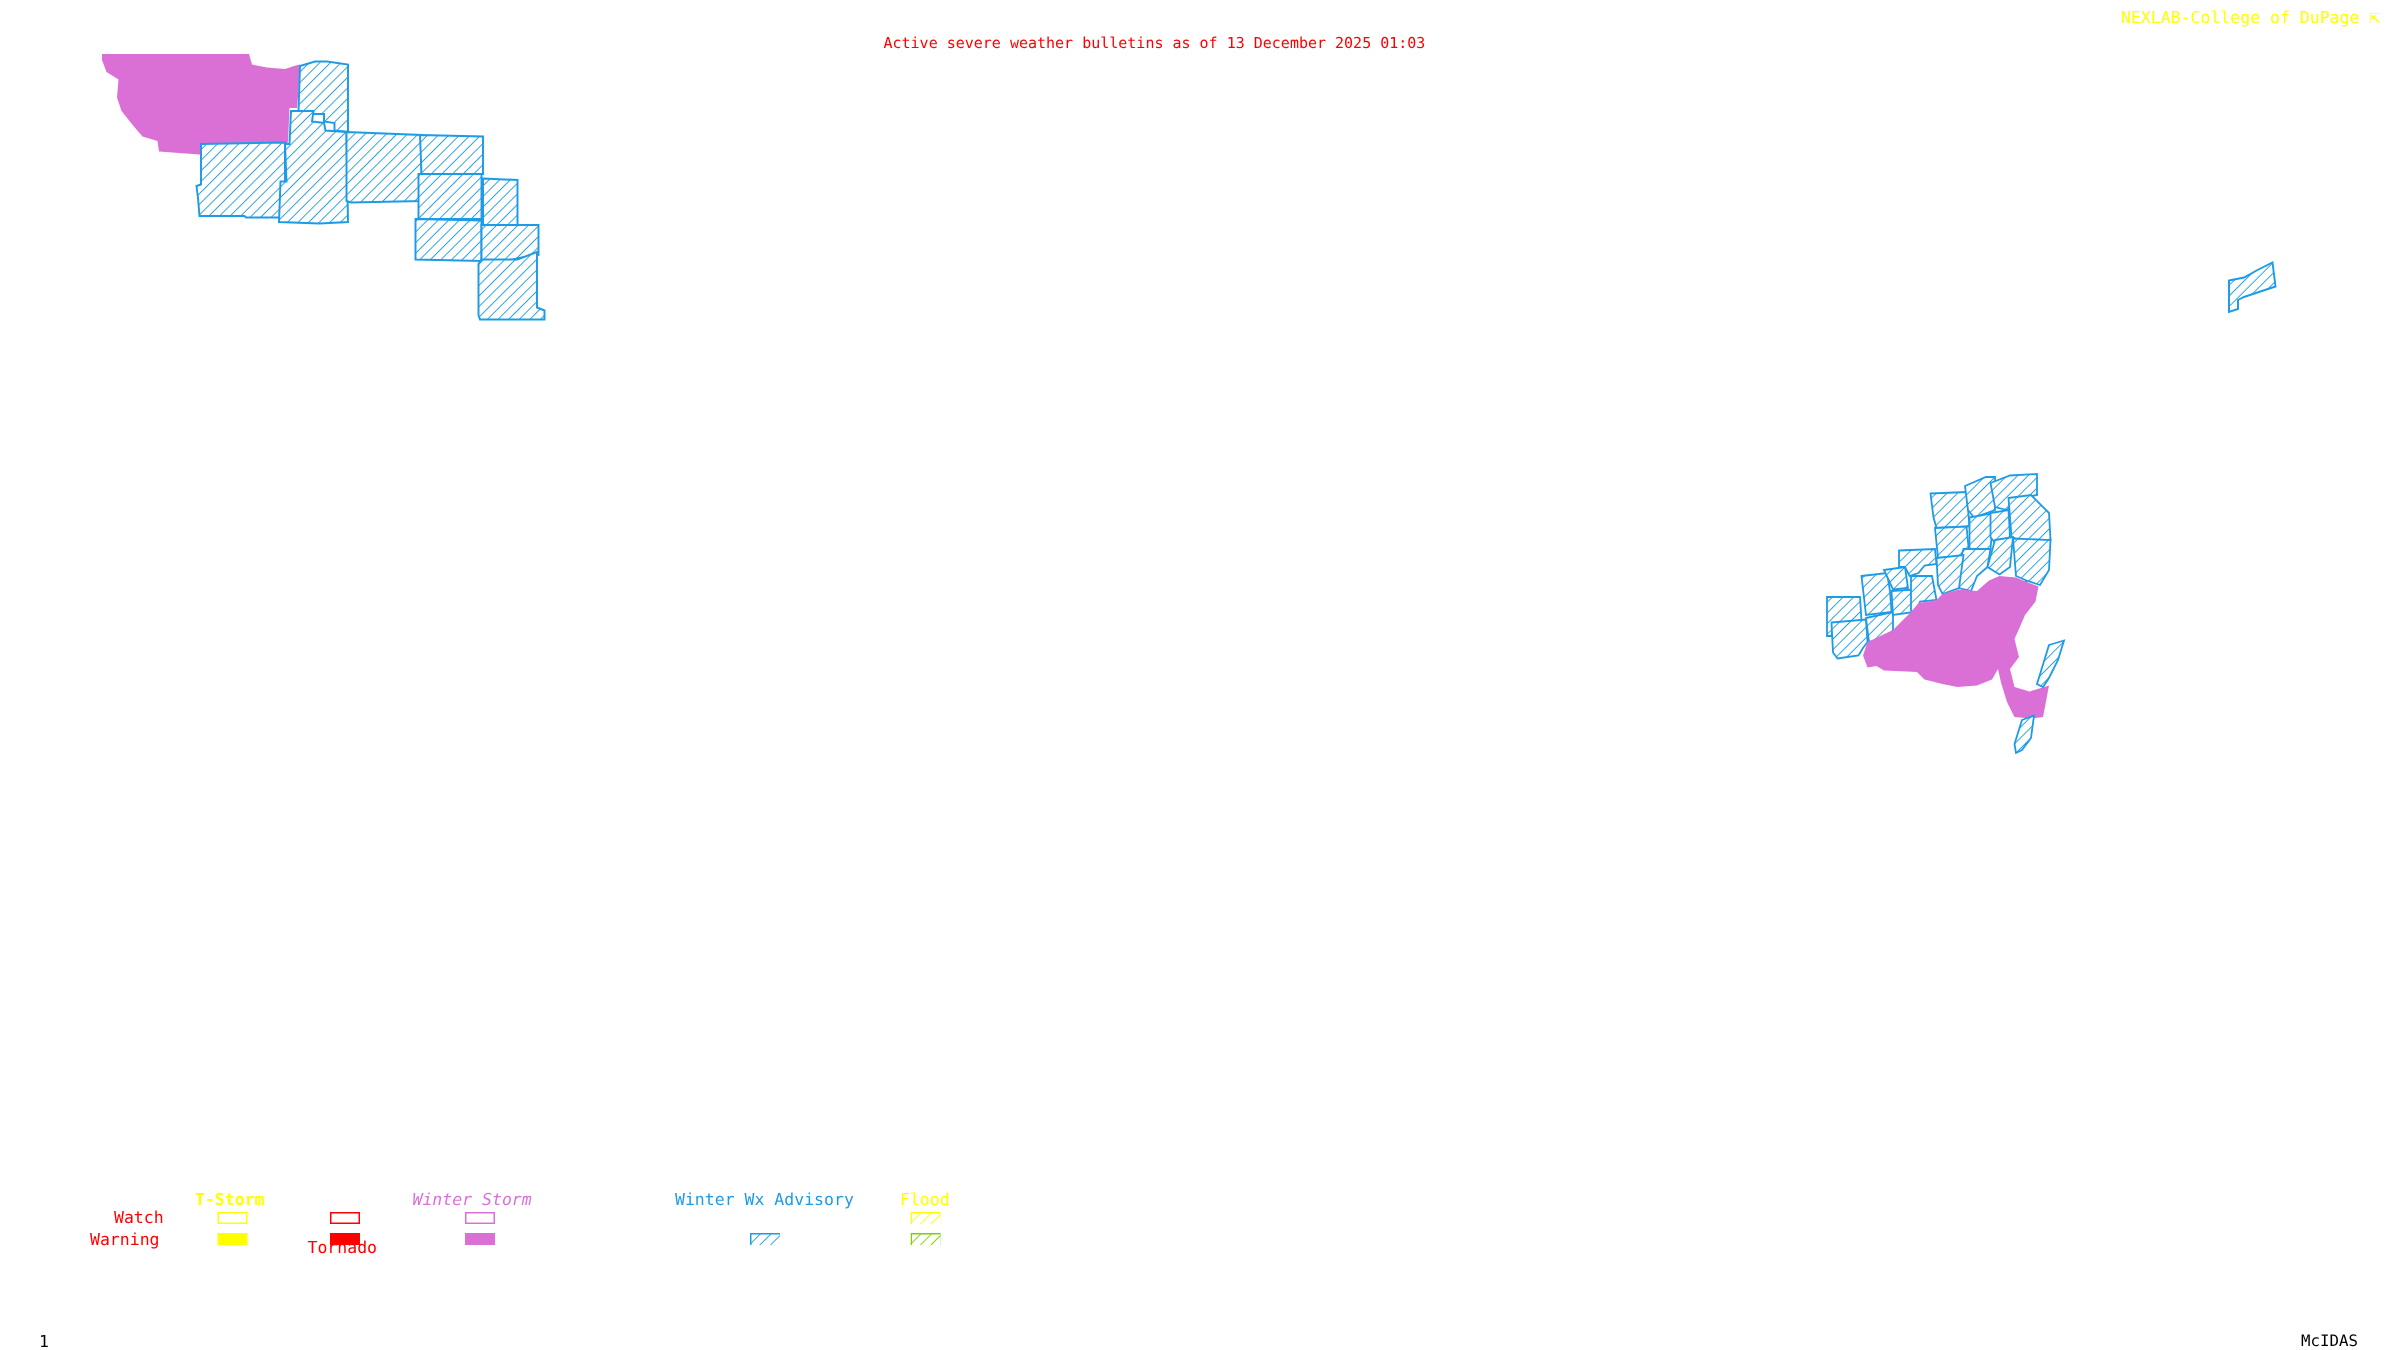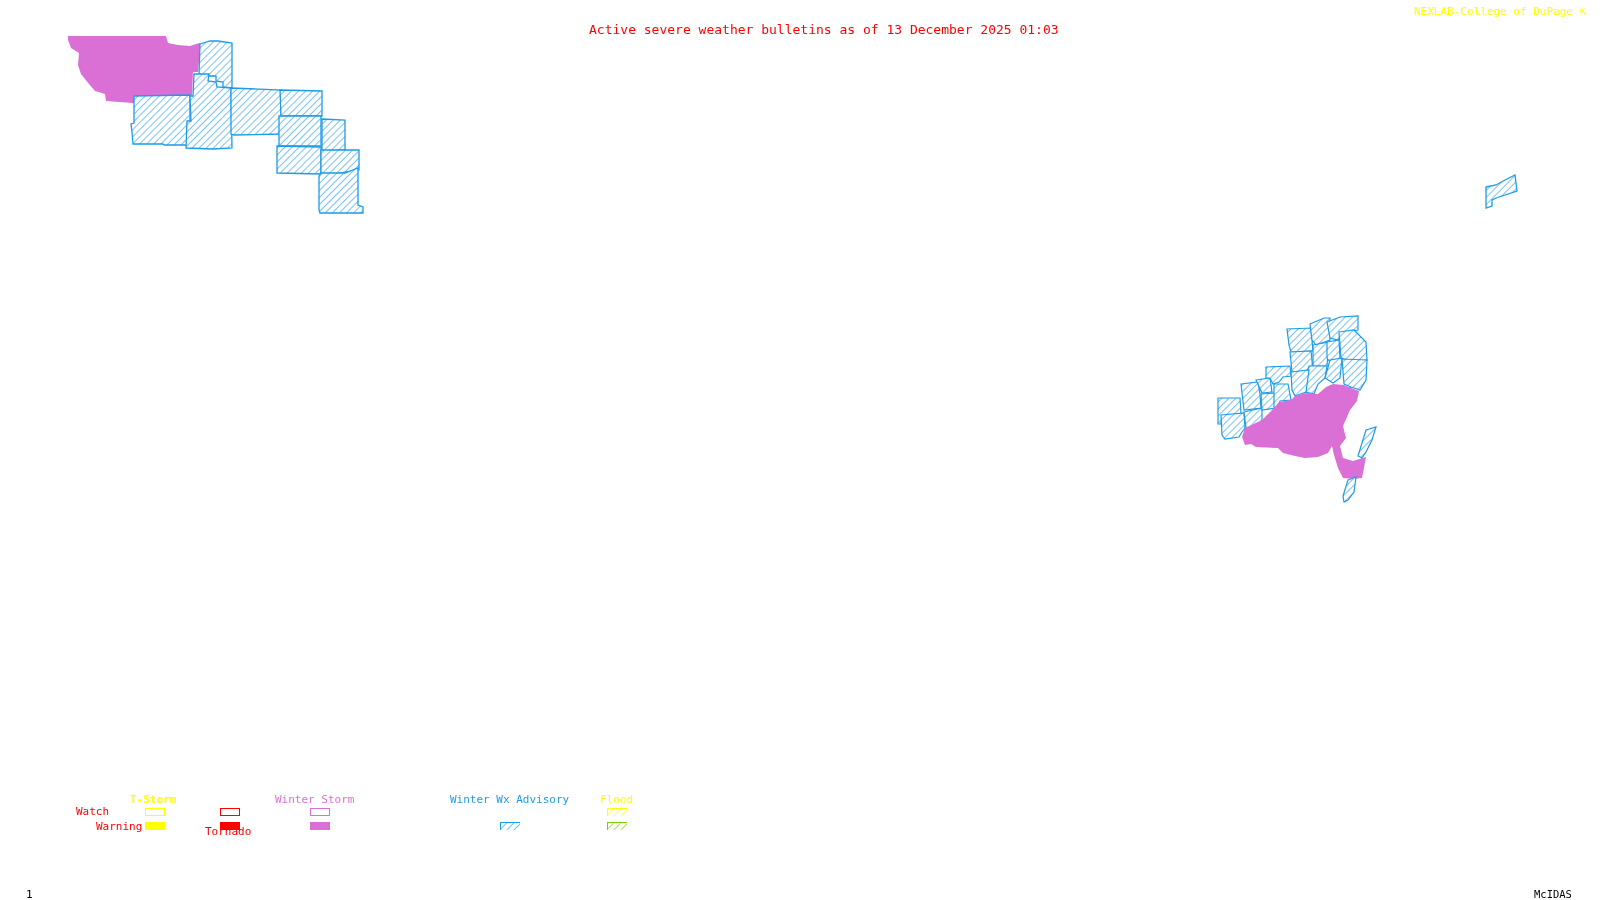--- a/index.html
+++ b/index.html
@@ -1,18 +1,18 @@
 <!DOCTYPE html>
 <html><head>
 <meta charset="utf-8">
 <style>
   html,body{margin:0;padding:0;background:#ffffff;}
   body{width:1600px;height:900px;position:relative;overflow:hidden;font-family:"DejaVu Sans Mono",monospace;}
   .txt{position:absolute;font-family:"DejaVu Sans Mono",monospace;font-size:11px;white-space:nowrap;line-height:12px;}
-  #title{left:589px;top:24px;color:#ff0000;font-size:13px;}
+  #title{left:589px;top:24px;color:#ff0000;font-size:10px;}
   #credit{left:1414px;top:5px;color:#ffff00;font-size:11px;text-align:right;}
   #frame-num{left:26px;top:889px;color:#000;font-size:11px;}
   #brand{left:1534px;top:888px;color:#000;font-size:10.5px;}
   svg#map{position:absolute;left:0;top:0;}
   .lg-label{position:absolute;font-size:11px;font-family:"DejaVu Sans Mono",monospace;white-space:nowrap;line-height:12px;}
   .sw{position:absolute;width:20px;height:8px;box-sizing:border-box;}
 </style>
 </head>
 <body>
 
@@ -78,25 +78,25 @@
   <g fill="url(#hatch-blue)" stroke="#1e9be6" stroke-width="1.2">
     <polygon points="1366,430 1376,427 1372,440 1366,452 1362,458 1358,456"></polygon>
     <polygon points="1348,480 1356,477 1354,492 1348,500 1344,502 1343,496"></polygon>
   </g>
 
   <polygon fill="url(#hatch-blue)" stroke="#1e9be6" stroke-width="1.3" points="1486,187 1496,185 1505,180 1515,175 1517,191 1496,198 1492,200 1492,206 1486,208"></polygon>
 </svg>
 
 <div>
   <div class="lg-label" style="left:76px;top:806px;color:#ff0000;">Watch</div>
-  <div class="lg-label" style="left:60px;top:821px;color:#ff0000;margin-left:36px;">Warning</div>
+  <div class="lg-label" style="left:60px;top:821px;color:#ff0000;">Warning</div>
 
   <div class="lg-label" style="left:130px;top:794px;color:#ffff00;font-weight:bold;">T-Storm</div>
   <div class="lg-label" style="left:205px;top:794px;color:#ff0000;margin-top:32px;">Tornado</div>
-  <div class="lg-label" style="left:275px;top:794px;color:#da70d6;">Winter Storm</div>
+  <div class="lg-label" style="left:275px;top:794px;color:#da70d6;font-style:italic;">Winter Storm</div>
   <div class="lg-label" style="left:450px;top:794px;color:#1e9be6;">Winter Wx Advisory</div>
   <div class="lg-label" style="left:600px;top:794px;color:#ffff00;">Flood</div>
 
   <div class="sw" style="left:145px;top:808px;border:1px solid #ffff00;"></div>
   <div class="sw" style="left:145px;top:822px;background:#ffff00;"></div>
   <div class="sw" style="left:220px;top:808px;border:1px solid #ff0000;"></div>
   <div class="sw" style="left:220px;top:822px;background:#ff0000;"></div>
   <div class="sw" style="left:310px;top:808px;border:1px solid #da70d6;"></div>
   <div class="sw" style="left:310px;top:822px;background:#da70d6;"></div>
 

